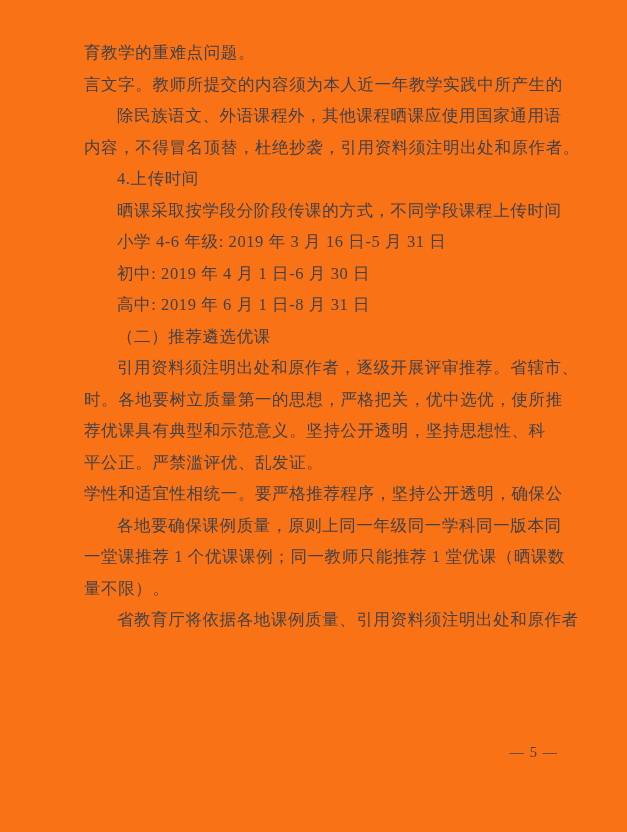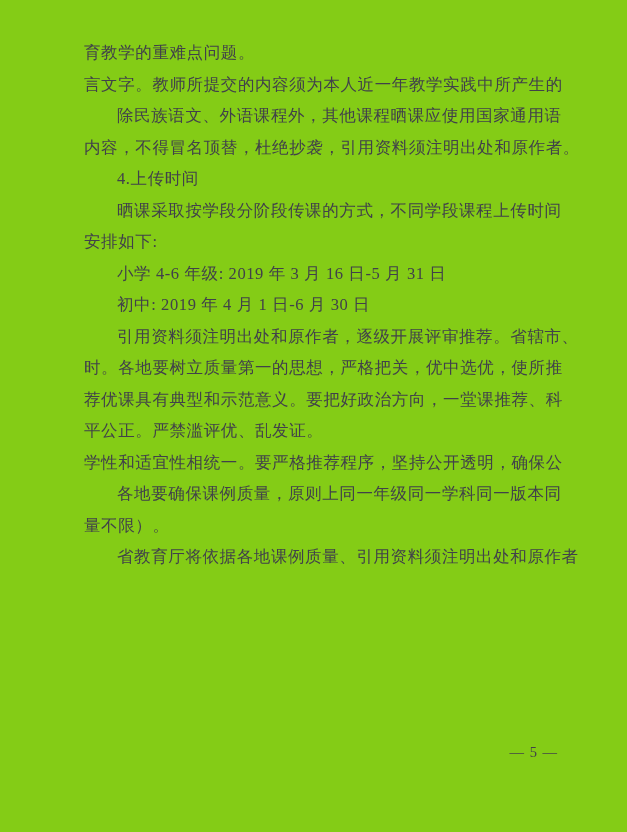--- a/index.html
+++ b/index.html
@@ -4,21 +4,21 @@
 <style>
   html, body {
     margin: 0;
     padding: 0;
     background: #ffffff;
   }
   .page {
     position: relative;
     width: 627px;
     height: 832px;
-    background: #84cc16;
+    background: #f97316;
     overflow: hidden;
     font-family: "Liberation Serif", "DejaVu Serif", serif;
   }
   .text-block {
     position: absolute;
     left: 84px;
     top: 37px;
     width: 474px;
   }
   .line {
@@ -53,26 +53,28 @@
 <body>
 
 <div class="page">
   <div class="text-block">
       <div class="line">育教学的重难点问题。</div>
       <div class="line">言文字。教师所提交的内容须为本人近一年教学实践中所产生的</div>
       <div class="line indent">除民族语文、外语课程外，其他课程晒课应使用国家通用语</div>
       <div class="line">内容，不得冒名顶替，杜绝抄袭，引用资料须注明出处和原作者。</div>
       <div class="line indent">4.上传时间</div>
       <div class="line indent">晒课采取按学段分阶段传课的方式，不同学段课程上传时间</div>
-      <div class="line">安排如下:</div>
       <div class="line indent">小学 4-6 年级: 2019 年 3 月 16 日-5 月 31 日</div>
       <div class="line indent">初中: 2019 年 4 月 1 日-6 月 30 日</div>
+      <div class="line indent">高中: 2019 年 6 月 1 日-8 月 31 日</div>
+      <div class="line indent heading">（二）推荐遴选优课</div>
       <div class="line indent">引用资料须注明出处和原作者，逐级开展评审推荐。省辖市、</div>
       <div class="line">时。各地要树立质量第一的思想，严格把关，优中选优，使所推</div>
-      <div class="line">荐优课具有典型和示范意义。要把好政治方向，一堂课推荐、科</div>
+      <div class="line">荐优课具有典型和示范意义。坚持公开透明，坚持思想性、科</div>
       <div class="line">平公正。严禁滥评优、乱发证。</div>
       <div class="line">学性和适宜性相统一。要严格推荐程序，坚持公开透明，确保公</div>
       <div class="line indent">各地要确保课例质量，原则上同一年级同一学科同一版本同</div>
+      <div class="line">一堂课推荐 1 个优课课例；同一教师只能推荐 1 堂优课（晒课数</div>
       <div class="line">量不限）。</div>
       <div class="line indent">省教育厅将依据各地课例质量、引用资料须注明出处和原作者</div>
     </div>
   <div class="page-number">— 5 —</div>
 </div>
 
 </body></html>

